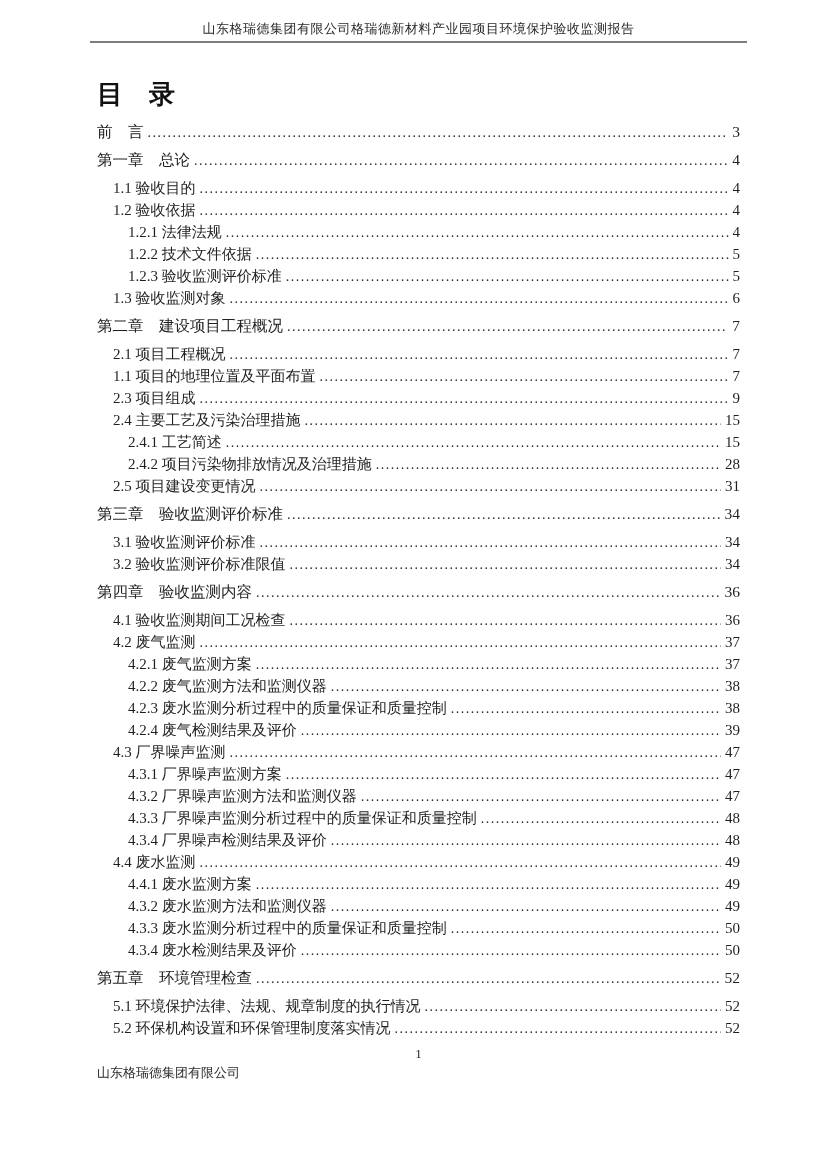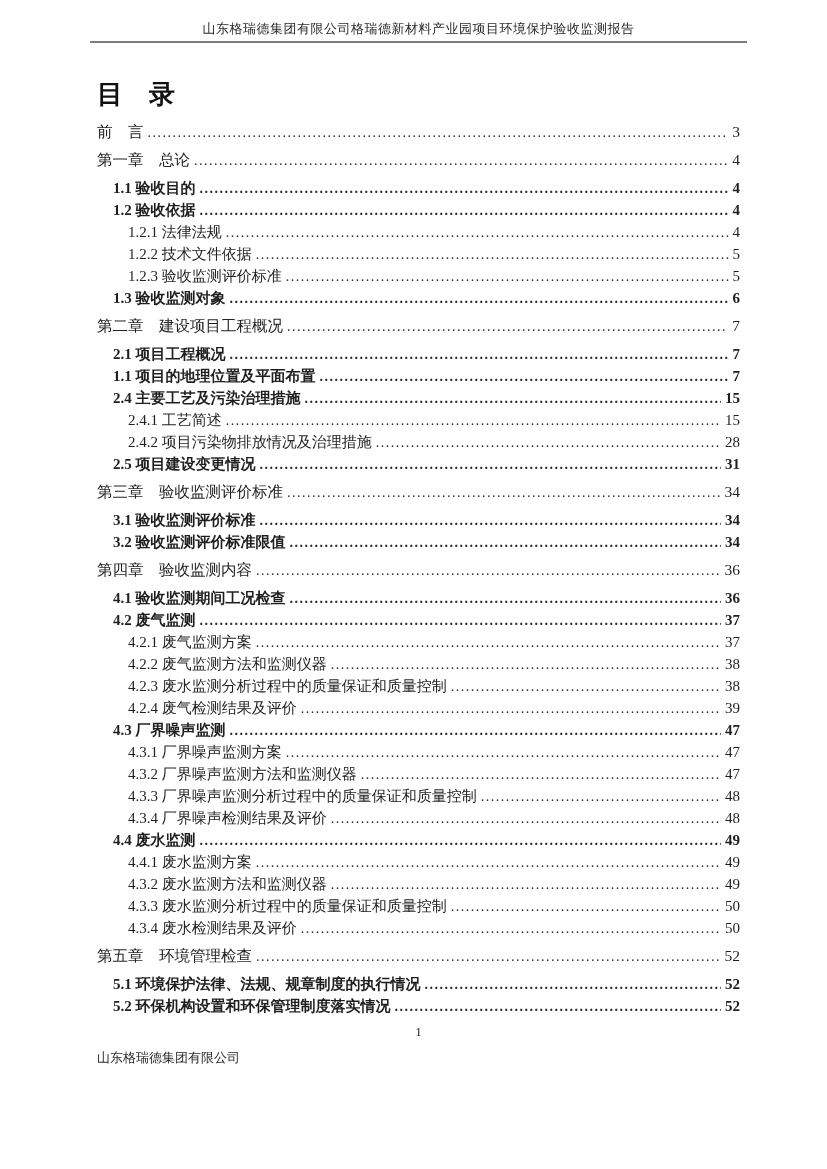--- a/index.html
+++ b/index.html
@@ -50,21 +50,21 @@
   .toc-row {
     display: flex;
     align-items: baseline;
     height: 22px;
     line-height: 22px;
     font-size: 15px;
     white-space: nowrap;
     cursor: pointer;
   }
   .toc-row.lvl0 { margin-top: 6px; margin-bottom: 6px; font-size: 15.5px; }
-  .toc-row.lvl1 { padding-left: 16px; font-weight: bold; }
+  .toc-row.lvl1 { padding-left: 16px; }
   .toc-row.lvl2 { padding-left: 31px; align-items: center; }
 
   .toc-label {
     flex: 0 0 auto;
     padding-right: 4px;
     color: #1f1f1f;
   }
   .toc-dots {
     flex: 1 1 auto;
     overflow: hidden;
@@ -85,21 +85,21 @@
 
   
   .doc-footer { margin-top: 7px; }
   .footer-page-number {
     text-align: center;
     font-size: 13px;
     line-height: 16px;
     color: #2a2a2a;
   }
   .footer-company {
-    margin-top: 9px;
+    margin-top: 2px;
     font-size: 13px;
     line-height: 18px;
     color: #2a2a2a;
   }
 </style>
 </head>
 <body>
 
 <div class="page">
 
@@ -160,20 +160,25 @@
     <span class="toc-label">2.1 项目工程概况</span>
     <span class="toc-dots"></span>
     <span class="toc-page">7</span>
   </div>
       <div class="toc-row lvl1">
     <span class="toc-label">1.1 项目的地理位置及平面布置</span>
     <span class="toc-dots"></span>
     <span class="toc-page">7</span>
   </div>
       <div class="toc-row lvl1">
+    <span class="toc-label">2.3 项目组成</span>
+    <span class="toc-dots"></span>
+    <span class="toc-page">9</span>
+  </div>
+      <div class="toc-row lvl1">
     <span class="toc-label">2.4 主要工艺及污染治理措施</span>
     <span class="toc-dots"></span>
     <span class="toc-page">15</span>
   </div>
       <div class="toc-row lvl2">
     <span class="toc-label">2.4.1 工艺简述</span>
     <span class="toc-dots"></span>
     <span class="toc-page">15</span>
   </div>
       <div class="toc-row lvl2">

